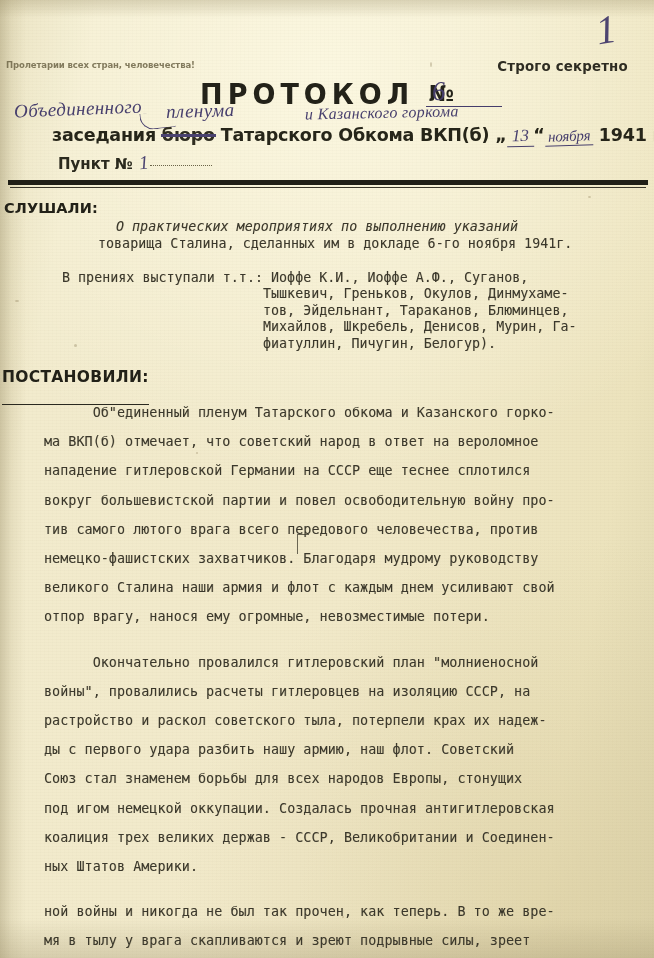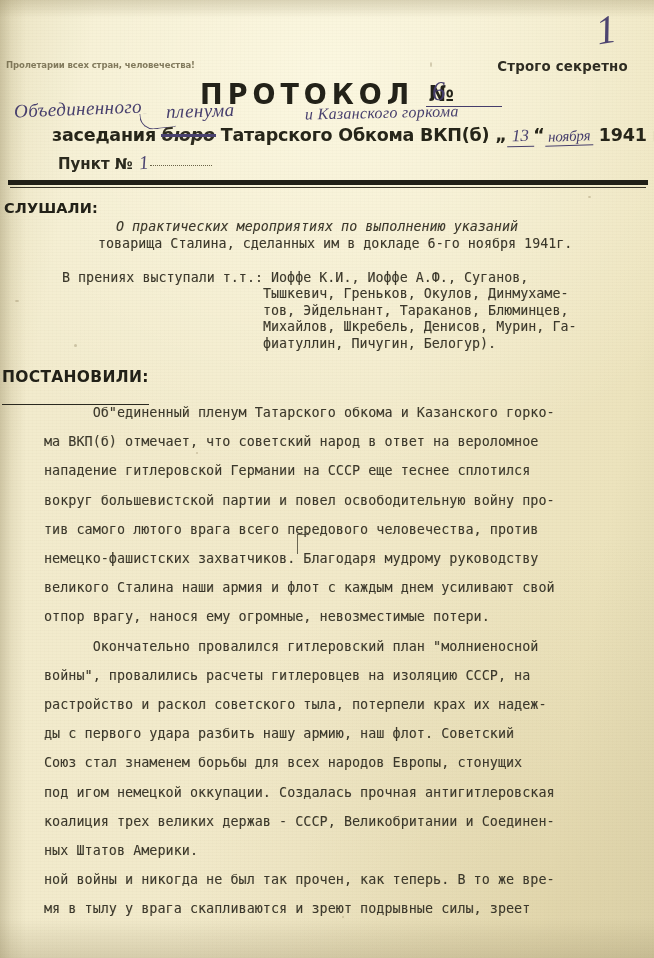--- a/index.html
+++ b/index.html
@@ -181,21 +181,20 @@
     font-family: "DejaVu Sans", sans-serif;
     font-size: 17.5px;
     font-weight: 700;
     color: #262519;
     letter-spacing: -.2px;
     white-space: nowrap;
   }
   .struck {
     position: relative;
     color: #2f2d20;
-    font-style: italic;
   }
   .struck::after {
     content: "";
     position: absolute;
     left: -1px; right: -1px; top: 46%;
     height: 2.4px;
     background: #4a4270;
   }
   .hand-date {
     font-family: "Liberation Serif", serif;
@@ -302,21 +301,21 @@
   .debate .dl-first { display: block; white-space: pre; }
 
   .body-text {
     position: absolute;
     left: 44px; top: 398px;
     width: 578px;
     font-size: 13.3px;
     line-height: 29.2px;
   }
   .para { margin: 0 0 0 0; }
-  .para + .para { margin-top: 0; }
+  .para + .para { margin-top: 16px; }
   .para .ln { display: block; white-space: pre; }
   .bracket-mark {
     position: absolute;
     left: 297px; top: 534px;
     width: 11px; height: 19px;
     border-left: 1.4px solid #3d3a2c;
     border-top: 1.4px solid #3d3a2c;
     opacity: .75;
   }
 </style>

